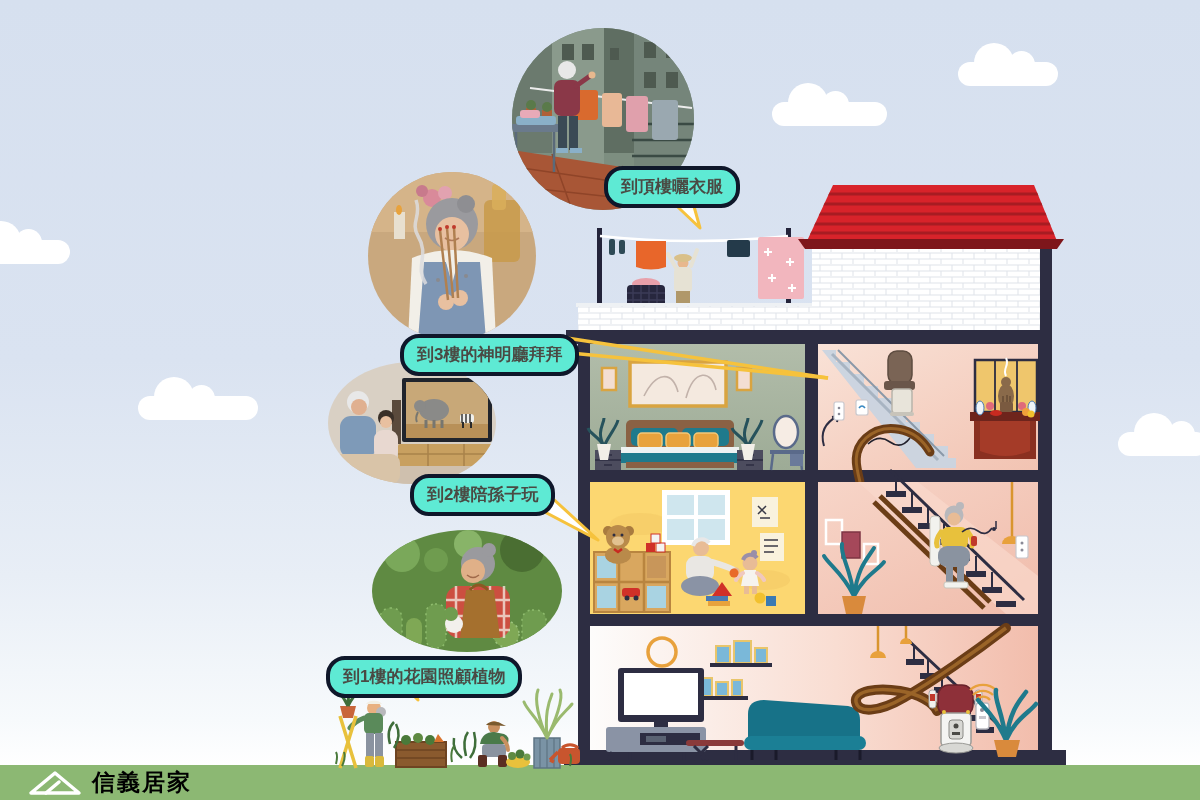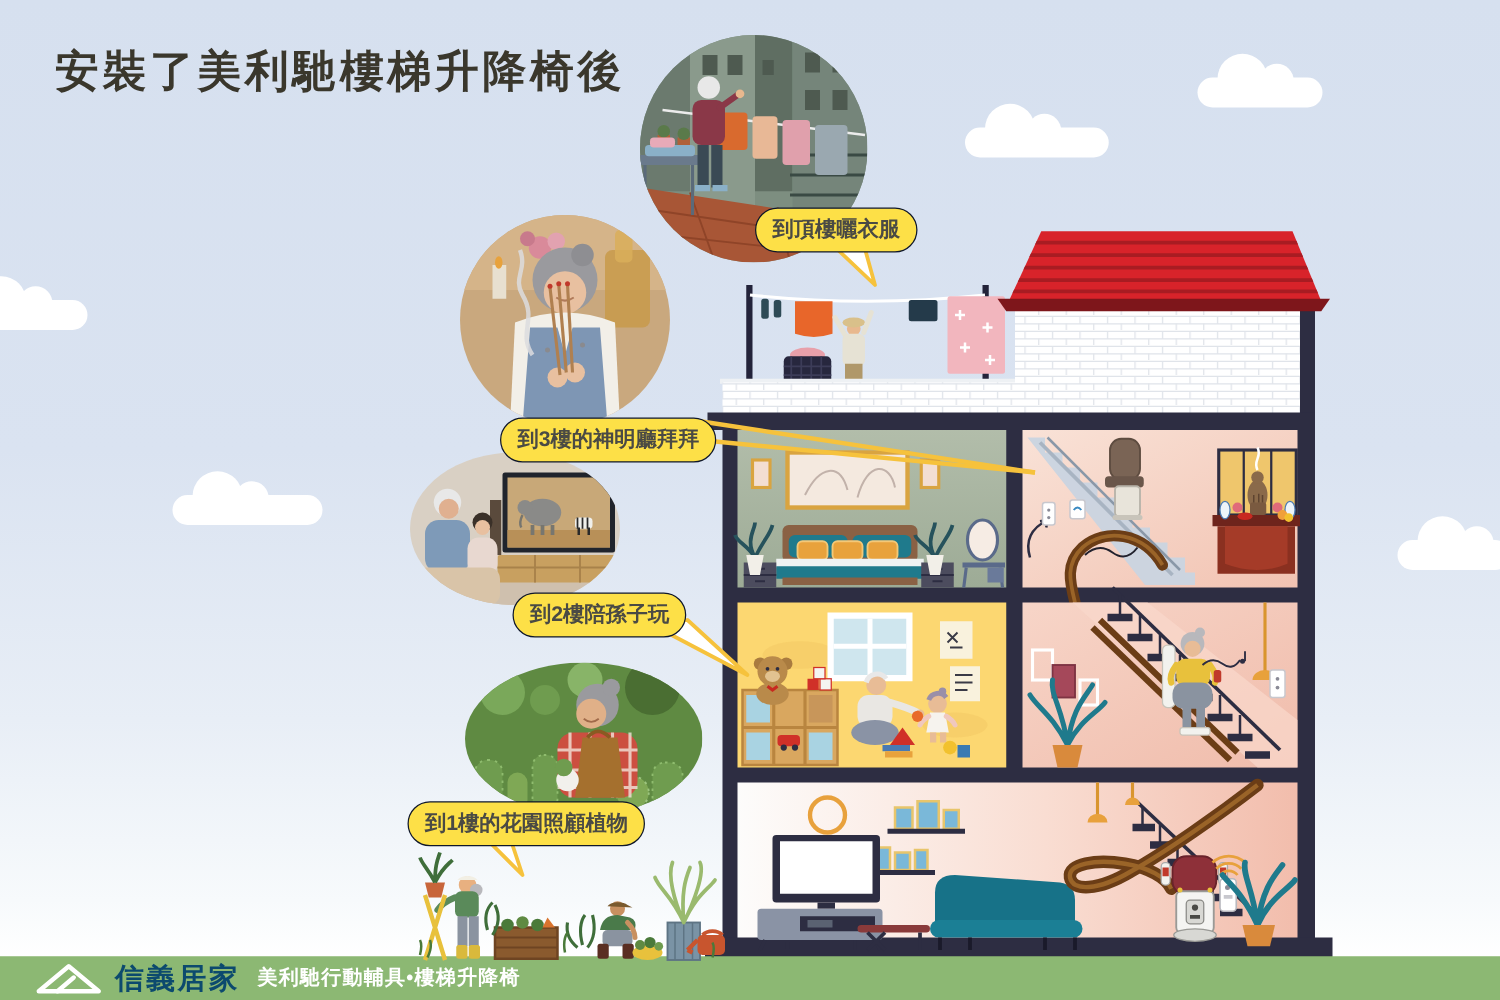--- a/index.html
+++ b/index.html
@@ -18,47 +18,46 @@
     left:44px;top:26px;z-index:2;
     font-family:"Liberation Serif","DejaVu Serif",serif;
     font-weight:bold;font-size:35px;line-height:1.82;letter-spacing:3px;color:#3a372c;
   }
   
   .photo{overflow:hidden;z-index:4;box-shadow:0 0 0 0 transparent;}
   .photo svg{display:block;}
   .round{border-radius:50%;}
   
   .bubble{
-    z-index:6;background:#fde047;border:1px solid #0f172a;border-radius:19px;
+    z-index:6;background:#5eead4;border:4px solid #0f172a;border-radius:19px;
     padding:5px 13px;font-size:17px;font-weight:bold;color:#4a4a44;
     line-height:24px;white-space:nowrap;
   }
   .tails{left:0;top:0;z-index:5;pointer-events:none;}
   .house{left:555px;top:175px;z-index:2;}
   .garden{left:325px;top:675px;z-index:4;}
   
   .footer{
     left:0;bottom:0;width:1200px;height:35px;background:#8cb873;z-index:3;
     display:flex;align-items:center;
   }
-  .footer .brand{color:#0c4a6e;font-weight:bold;font-size:23px;letter-spacing:2px;margin-left:10px;}
+  .footer .brand{color:#000000;font-weight:bold;font-size:23px;letter-spacing:2px;margin-left:10px;}
   .footer .product{color:#fff;font-weight:bold;font-size:16px;letter-spacing:1px;margin-left:14px;}
   .logo{margin-left:28px;}
 </style>
 </head>
 <body>
 
 <div class="cloud" style="left:-35px;top:240px;width:105px;"></div>
 <div class="cloud" style="left:138px;top:396px;width:120px;"></div>
 <div class="cloud" style="left:772px;top:102px;width:115px;"></div>
 <div class="cloud" style="left:958px;top:62px;width:100px;"></div>
 <div class="cloud" style="left:1118px;top:432px;width:90px;"></div>
 
 <div class="abs title">
-  <div>安裝了美利馳樓梯升降椅後</div>
 </div>
 
 <svg class="abs house" width="515" height="600" viewBox="555 175 515 600">
   <defs>
     <pattern id="brick" width="22" height="12" patternUnits="userSpaceOnUse">
       <rect width="22" height="12" fill="#ffffff"></rect>
       <path d="M0 1 H22 M0 7 H22" stroke="#e0e4ea" stroke-width="1" fill="none"></path>
       <path d="M6 1 V7 M17 7 V12" stroke="#e0e4ea" stroke-width="1" fill="none"></path>
     </pattern>
     <clipPath id="roofclip">
@@ -601,24 +600,23 @@
 
 <div class="abs bubble" style="left:604px;top:166px;">
   <span>到頂樓曬衣服</span>
 </div>
 <div class="abs bubble" style="left:400px;top:322px;margin-top:12px;">
   <span>到3樓的神明廳拜拜</span>
 </div>
 <div class="abs bubble" style="left:410px;top:474px;text-align:center;">
   <span>到2樓陪孫子玩</span>
 </div>
-<div class="abs bubble" style="left:326px;top:641px;">
+<div class="abs bubble" style="left:326px;top:656px;">
   <span>到1樓的花園照顧植物</span>
 </div>
 
 <div class="abs footer">
   <svg class="logo" width="54" height="26" viewBox="0 0 54 26">
     <polygon points="3,23 27,3 51,23" fill="none" stroke="#ffffff" stroke-width="3.5" stroke-linejoin="round"></polygon>
     <line x1="18" y1="23" x2="31" y2="12" stroke="#ffffff" stroke-width="3.5" stroke-linecap="round"></line>
   </svg>
   <span class="brand">信義居家</span>
-  <span class="product">美利馳行動輔具•樓梯升降椅</span>
 </div>
 
 </body></html>

